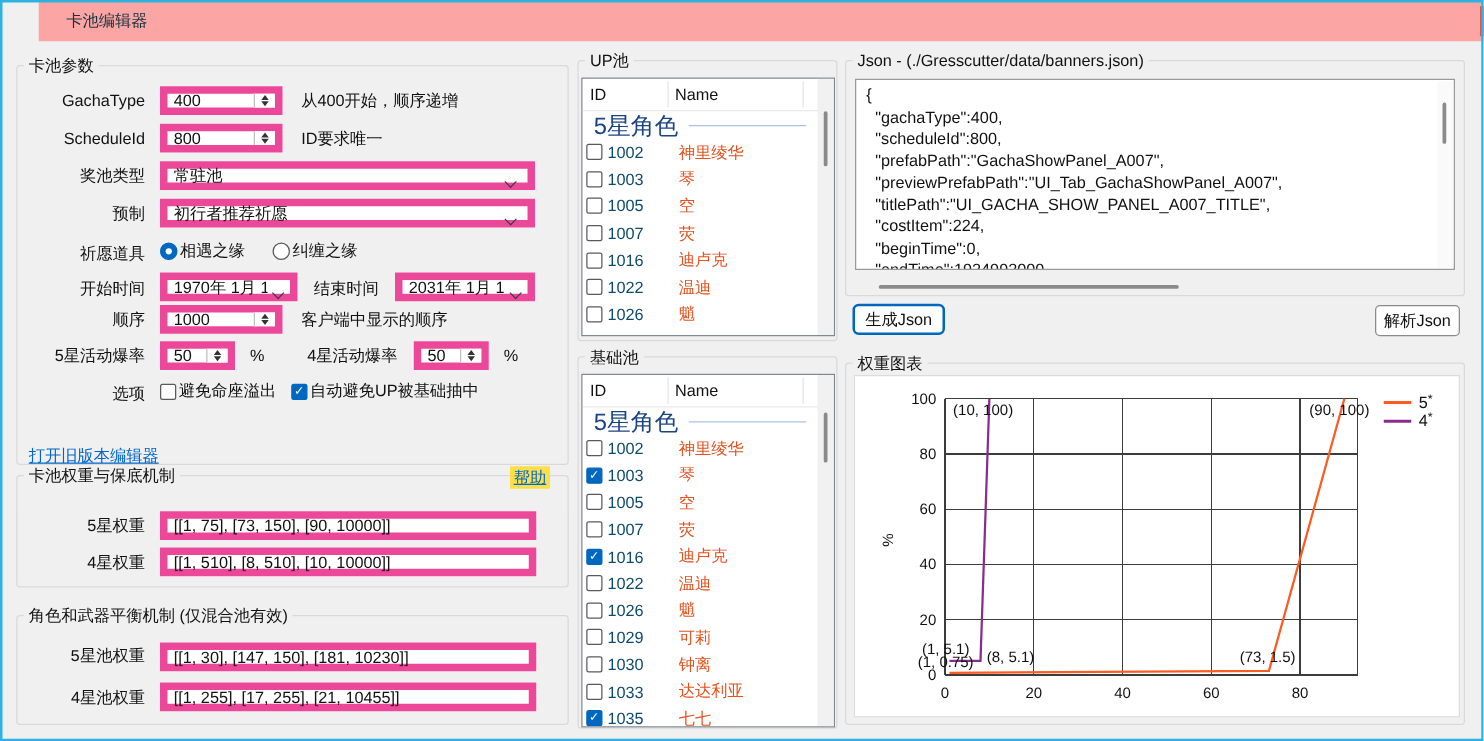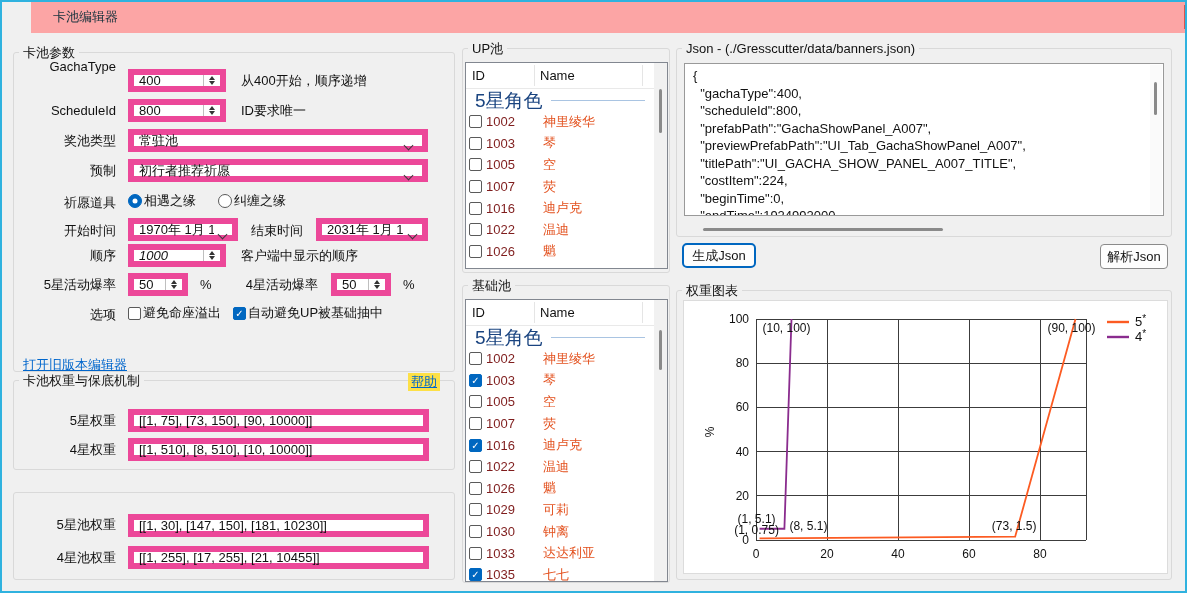--- a/index.html
+++ b/index.html
@@ -54,21 +54,21 @@
   .lh { position:absolute; left:0; top:0; right:0; height:26px; border-bottom:1px solid #E9E9E9; font-size:13px; color:#111; }
   .lh-id { position:absolute; left:6px; top:5px; }
   .lh-name { position:absolute; left:74px; top:5px; }
   .lh .vsep1 { position:absolute; left:68px; top:2px; bottom:2px; width:1px; background:#E5E5E5; }
   .lh .vsep2 { position:absolute; left:176px; top:2px; bottom:2px; width:1px; background:#E5E5E5; }
   .lsec { position:absolute; left:0; top:27px; right:14px; height:21px; display:flex; align-items:center; }
   .lsec-t { margin-left:9px; font-size:19px; color:#1A4480; white-space:nowrap; }
   .lsec-line { flex:1; height:1px; background:#A9C4E2; margin:0 8px 0 8px; }
   .lrows { position:absolute; left:0; top:48px; right:14px; bottom:0; overflow:hidden; }
   .lrow { display:flex; align-items:center; height:21.6px; padding-left:3px; }
-  .rid { margin-left:4px; width:50px; font-size:13px; color:#7f1d1d; }
+  .rid { margin-left:4px; width:50px; font-size:13px; color:#0c4a6e; }
   .rname { margin-left:7px; font-size:13px; color:#E3511E; white-space:nowrap; }
   .lscroll { position:absolute; right:0; top:0; bottom:0; width:13px; background:#F1F1F1; }
   .lthumb { position:absolute; left:5px; width:3px; background:#8A8A8A; border-radius:2px; }
 
   
   .jsonbox { position:absolute; left:7px; top:14px; width:480px; height:153px; background:#fff; border:1px solid #999;
              overflow:hidden; padding:3px 0 0 8px; }
   .jline { font-size:13px; line-height:17.5px; color:#111; white-space:pre; }
   .jvscroll { position:absolute; right:1px; top:1px; bottom:1px; width:12px; background:#FAFAFA; }
   .jvthumb { position:absolute; left:4px; top:17px; width:3px; height:33px; background:#8A8A8A; border-radius:2px; }
@@ -89,21 +89,21 @@
 
   <div class="titlebar">
     <span class="title">卡池编辑器</span>
     <div class="close-btn">x</div>
     <div class="corner"></div>
   </div>
 
   <div class="group" style="left:13px;top:52px;width:442px;height:320px;">
     <span class="group-label">卡池参数</span>
 
-    <span class="lbl" style="left:0;top:5px;width:102px;">GachaType</span>
+    <span class="lbl" style="left:0;top:19px;width:102px;">GachaType</span>
     <div class="numbox" style="left:114px;top:16px;width:98px;">
       <span class="nval">400</span>
       <span class="spin">
           <i class="su"></i>
           <i class="sd"></i>
         </span>
     </div>
     <span class="hint" style="left:227px;top:19px;">从400开始，顺序递增</span>
 
     <span class="lbl" style="left:0;top:49px;width:102px;">ScheduleId</span>
@@ -143,21 +143,21 @@
       <span class="dval">1970年 1月 1日</span>
       <span class="chev"></span>
     </div>
     <span class="lbl" style="left:187px;top:169px;width:102px;">结束时间</span>
     <div class="datebox" style="left:302px;top:165px;width:112px;">
       <span class="dval">2031年 1月 1日</span>
       <span class="chev"></span>
     </div>
 
     <span class="lbl" style="left:0;top:194px;width:102px;">顺序</span>
-    <div class="numbox" style="left:114px;top:191px;width:98px;font-style:italic;">
+    <div class="numbox" style="left:114px;top:191px;width:98px;">
       <span class="nval">1000</span>
       <span class="spin">
           <i class="su"></i>
           <i class="sd"></i>
         </span>
     </div>
     <span class="hint" style="left:227px;top:194px;">客户端中显示的顺序</span>
 
     <span class="lbl" style="left:0;top:223px;width:102px;">5星活动爆率</span>
     <div class="numbox" style="left:114px;top:220px;width:60px;">
@@ -199,20 +199,21 @@
     <div class="tbox" style="left:114px;top:28px;width:301px;">
       <span class="tval">[[1, 75], [73, 150], [90, 10000]]</span>
     </div>
     <span class="lbl" style="left:0;top:60px;width:102px;">4星权重</span>
     <div class="tbox" style="left:114px;top:57px;width:301px;">
       <span class="tval">[[1, 510], [8, 510], [10, 10000]]</span>
     </div>
   </div>
 
   <div class="group" style="left:13px;top:492px;width:442px;height:88px;">
+    <span class="group-label">角色和武器平衡机制 (仅混合池有效)</span>
 
     <span class="lbl" style="left:0;top:24px;width:102px;font-family:Liberation Mono, monospace;">5星池权重</span>
     <div class="tbox" style="left:114px;top:21px;width:301px;">
       <span class="tval">[[1, 30], [147, 150], [181, 10230]]</span>
     </div>
     <span class="lbl" style="left:0;top:56px;width:102px;">4星池权重</span>
     <div class="tbox" style="left:114px;top:53px;width:301px;">
       <span class="tval">[[1, 255], [17, 255], [21, 10455]]</span>
     </div>
   </div>

